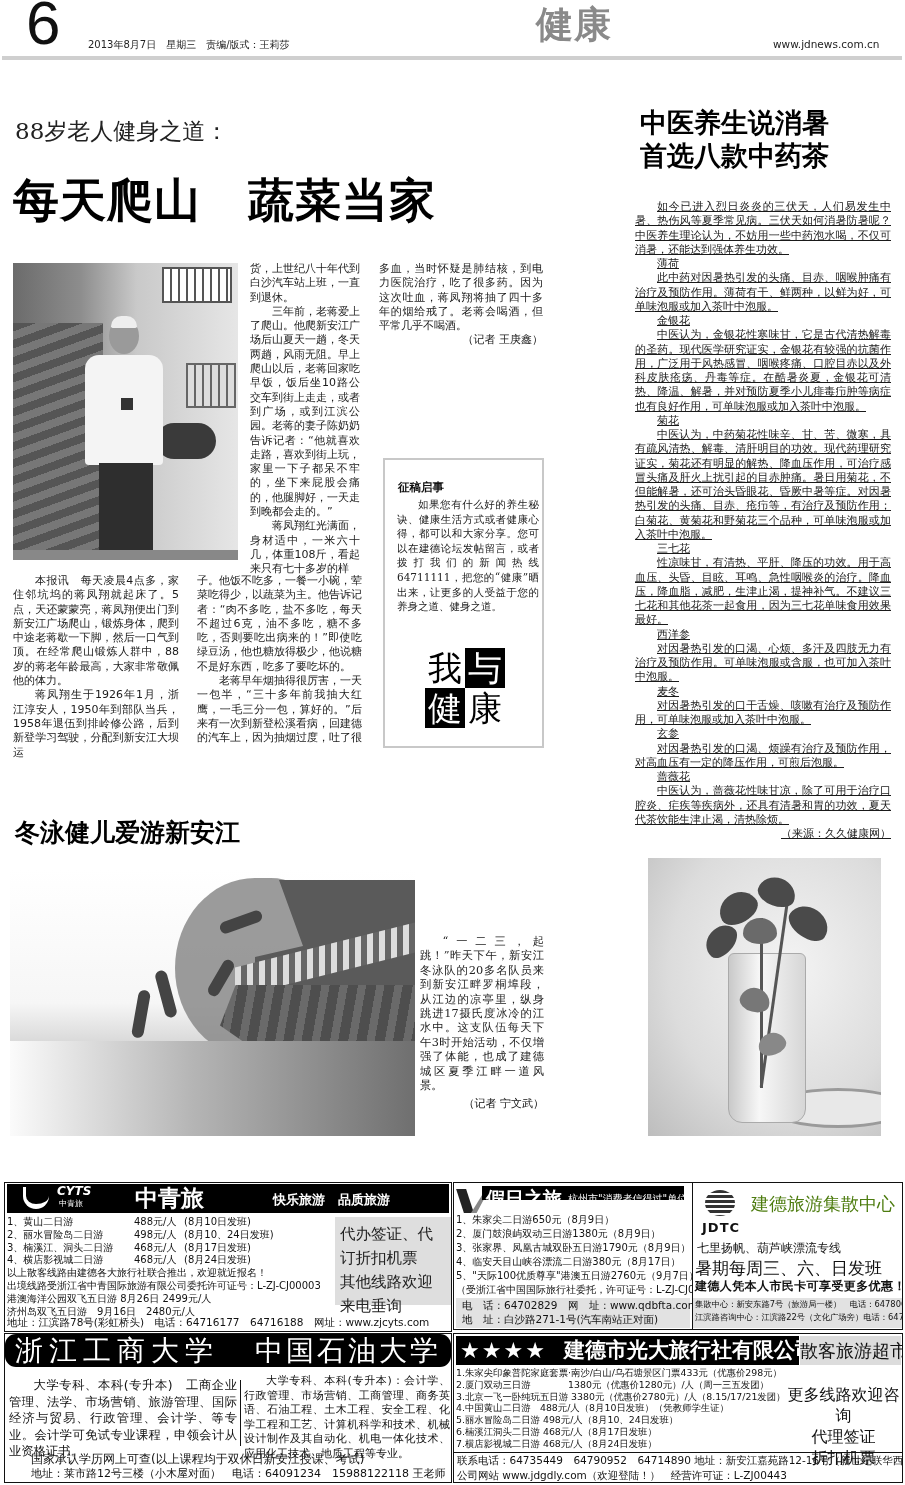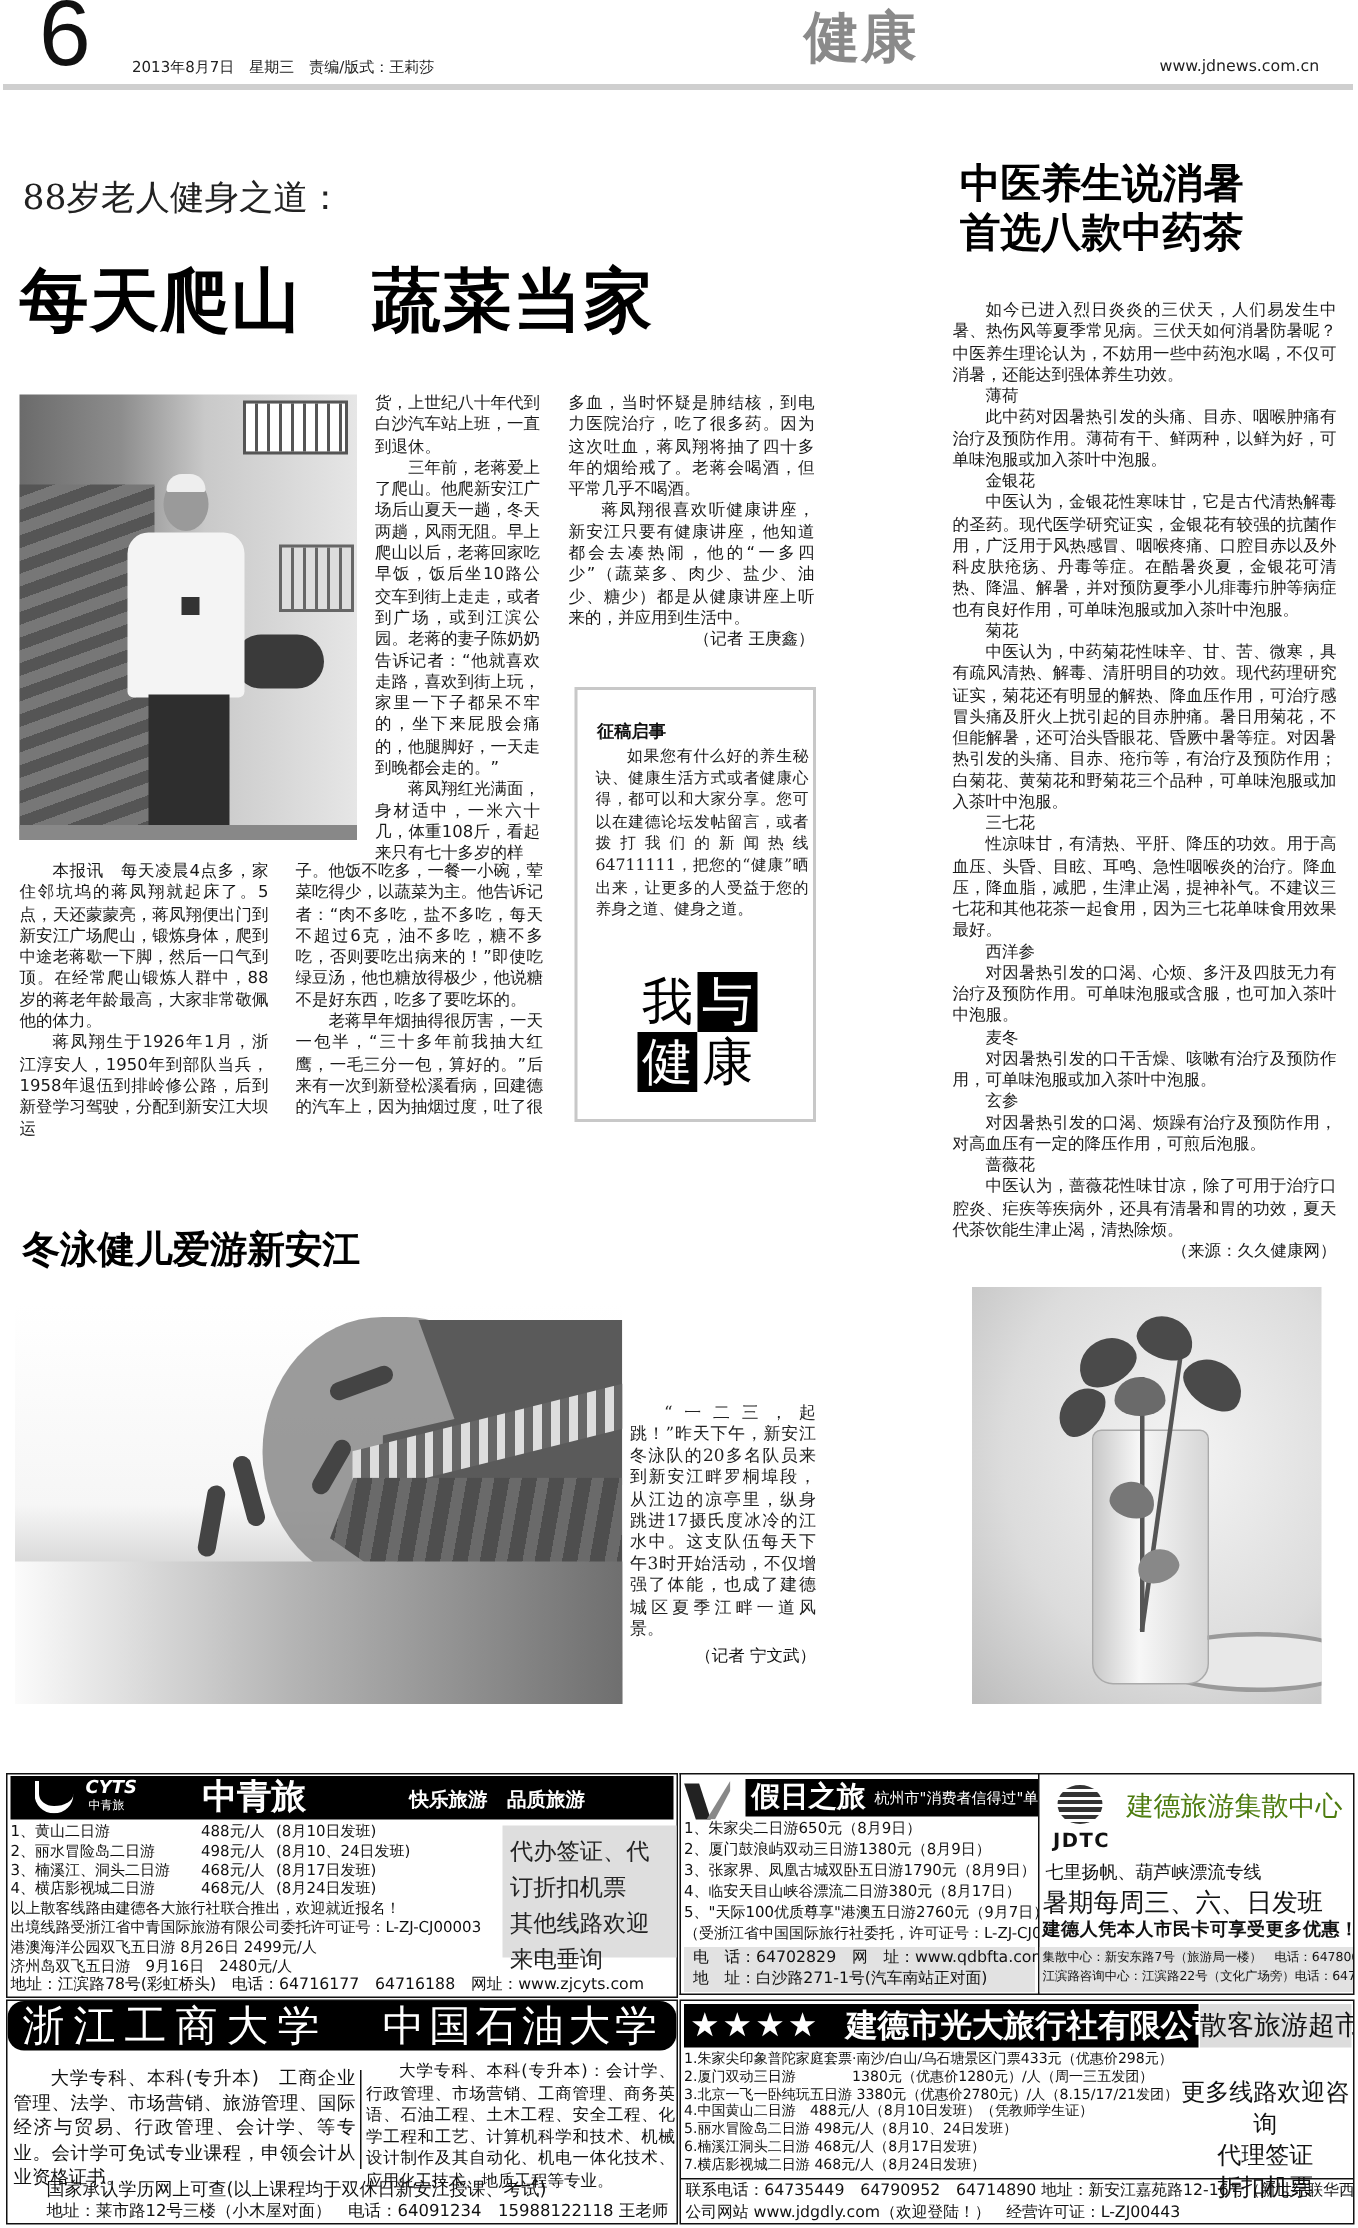--- a/index.html
+++ b/index.html
@@ -44,21 +44,21 @@
   .sub-title { left:398px; top:480px; font-size:11.5px; font-weight:bold; white-space:nowrap; }
   .sub-body { left:397px; top:497px; width:142px; font-family:"DejaVu Serif", serif; font-size:10.5px; line-height:14.6px; text-indent:2em; text-align:justify; color:#222; }
   .logo-grid { left:425px; top:648px; width:80px; height:80px; display:grid; grid-template-columns:40px 40px; grid-template-rows:40px 40px; }
   .logo-grid span { display:flex; align-items:center; justify-content:center; font-size:34px; line-height:1; }
   .lg-w { background:#fff; color:#000; }
   .lg-b { background:#000; color:#fff; }
 
   
   .tea-head { left:640px; top:106px; font-size:27px; font-weight:bold; line-height:33px; white-space:nowrap; color:#000; }
   .tea-body { left:635px; top:200px; width:256px; font-size:11px; line-height:14.25px; color:#1a1a1a; text-align:justify; }
-  .tea-body p { text-indent:2em; }
+  .tea-body p { text-indent:2em;text-decoration:underline; }
   .tea-body .herb { text-indent:2em; }
   .photo-tea { left:648px; top:858px; width:233px; height:278px; overflow:hidden;
      background:radial-gradient(ellipse at 60% 40%, #f4f4f4 0%, #dcdcdc 60%, #bdbdbd 100%); }
   .photo-tea .glass { position:absolute; left:80px; top:95px; width:78px; height:170px; border-radius:6px 6px 14px 14px;
      background:linear-gradient(90deg,#c9c9c9,#f7f7f7 40%,#d6d6d6); border:1px solid #aaa; }
   .photo-tea .leaf { position:absolute; border-radius:50% 50% 50% 50% / 60% 60% 40% 40%; background:#4a4a4a; }
   .photo-tea .stem { position:absolute; width:3px; background:#555; }
   .photo-tea .plate { position:absolute; left:120px; top:230px; width:140px; height:40px; border-radius:50%; border:3px solid #9a9a9a; background:#e8e8e8; }
 
   
@@ -89,21 +89,21 @@
   .ad1 .routes { position:absolute; left:2px; top:33px; }
   .ad1 .row { display:flex; }
   .ad1 .c1 { width:127px; } .ad1 .c2 { width:50px; }
   .ad1 .side { position:absolute; left:330px; top:34px; width:117px; height:88px; background:#dedede; font-size:15.5px; line-height:24px; padding:5px 4px 0 5px; color:#222; }
   .ad1 .foot { position:absolute; left:2px; top:133px; font-size:10.5px; white-space:nowrap; }
 
   .ad2 { left:453px; top:1182px; width:240px; height:148px; border-right:none; }
   .v-logo { position:absolute; left:4px; top:2px; width:30px; height:28px; }
   .v-logo .a { position:absolute; left:2px; top:4px; width:10px; height:24px; background:#222; transform:skewX(18deg); }
   .v-logo .b { position:absolute; left:13px; top:2px; width:16px; height:26px; background:#888; clip-path:polygon(0 100%,100% 0,100% 25%,35% 100%); }
-  .ad2 .bar { left:43px; top:3px; width:202px; height:25px; }
+  .ad2 .bar { left:28px; top:3px; width:202px; height:14px; }
   .ad2 .brand { position:absolute; left:4px; top:0; font-size:19px; font-weight:bold; line-height:24px; }
   .ad2 .tag { position:absolute; left:86px; top:6px; font-size:10px; white-space:nowrap; }
   .ad2 .lines { position:absolute; left:2px; top:30px; font-size:10px; line-height:14px; white-space:nowrap; }
   .ad2 .contact { position:absolute; left:2px; top:115px; width:234px; height:30px; background:#e2e2e2; font-size:10.5px; line-height:14px; padding-left:6px; white-space:nowrap; }
 
   .ad3 { left:692px; top:1182px; width:211px; height:148px; }
   .jdtc-logo { position:absolute; left:12px; top:7px; width:30px; height:26px; border-radius:50%;
      background:repeating-linear-gradient(180deg,#333 0 3px,#fff 3px 5px); }
   .jdtc-txt { position:absolute; left:9px; top:37px; font-size:13px; font-weight:bold; letter-spacing:1px; }
   .ad3 .title { position:absolute; left:58px; top:9px; font-size:18px; white-space:nowrap; color:#4d7c0f; }
@@ -157,21 +157,20 @@
 </div>
 
 <div class="abs body11" style="left:250px; top:262px; width:110px;">
   <p class="cont">货，上世纪八十年代到白沙汽车站上班，一直到退休。</p>
   <p>三年前，老蒋爱上了爬山。他爬新安江广场后山夏天一趟，冬天两趟，风雨无阻。早上爬山以后，老蒋回家吃早饭，饭后坐10路公交车到街上走走，或者到广场，或到江滨公园。老蒋的妻子陈奶奶告诉记者：“他就喜欢走路，喜欢到街上玩，家里一下子都呆不牢的，坐下来屁股会痛的，他腿脚好，一天走到晚都会走的。”</p>
   <p>蒋凤翔红光满面，身材适中，一米六十几，体重108斤，看起来只有七十多岁的样</p>
 </div>
 
 <div class="abs body11" style="left:379px; top:262px; width:164px;">
   <p class="cont">多血，当时怀疑是肺结核，到电力医院治疗，吃了很多药。因为这次吐血，蒋凤翔将抽了四十多年的烟给戒了。老蒋会喝酒，但平常几乎不喝酒。</p>
-  <p>蒋凤翔很喜欢听健康讲座，新安江只要有健康讲座，他知道都会去凑热闹，他的“一多四少”（蔬菜多、肉少、盐少、油少、糖少）都是从健康讲座上听来的，并应用到生活中。</p>
   <p class="cont byline">（记者 王庚鑫）</p>
 </div>
 
 <div class="abs body11" style="left:13px; top:574px; width:166px;">
   <p>本报讯　每天凌晨4点多，家住邻坑坞的蒋凤翔就起床了。5点，天还蒙蒙亮，蒋凤翔便出门到新安江广场爬山，锻炼身体，爬到中途老蒋歇一下脚，然后一口气到顶。在经常爬山锻炼人群中，88岁的蒋老年龄最高，大家非常敬佩他的体力。</p>
   <p>蒋凤翔生于1926年1月，浙江淳安人，1950年到部队当兵，1958年退伍到排岭修公路，后到新登学习驾驶，分配到新安江大坝运</p>
 </div>
 
 <div class="abs body11" style="left:197px; top:574px; width:165px;">
   <p class="cont">子。他饭不吃多，一餐一小碗，荤菜吃得少，以蔬菜为主。他告诉记者：“肉不多吃，盐不多吃，每天不超过6克，油不多吃，糖不多吃，否则要吃出病来的！”即使吃绿豆汤，他也糖放得极少，他说糖不是好东西，吃多了要吃坏的。</p>

